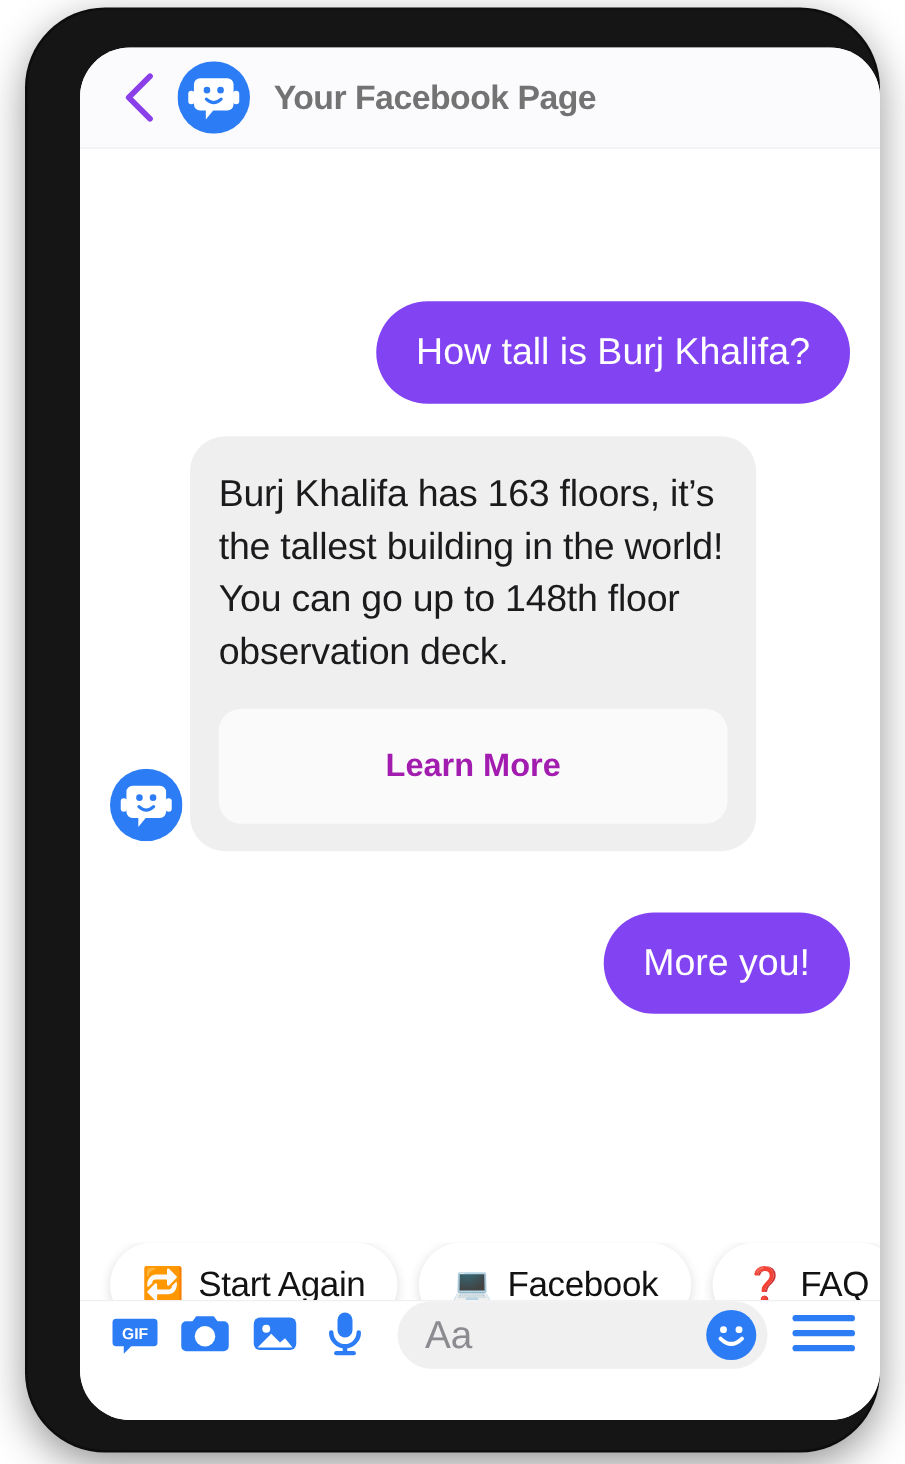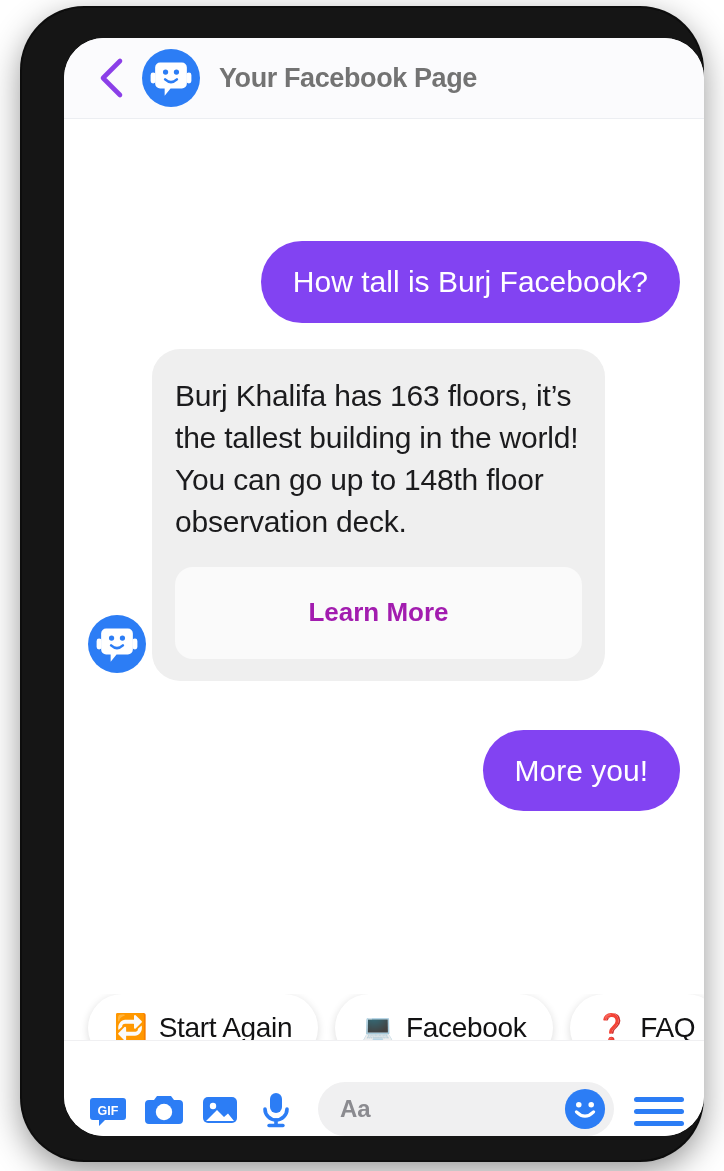--- a/index.html
+++ b/index.html
@@ -179,21 +179,21 @@
   
   #composer {
     position: absolute;
     left: 0;
     bottom: 0;
     width: 100%;
     height: 96px;
     background: #ffffff;
     border-top: 1px solid #f0f0f2;
     display: flex;
-    align-items: flex-end;
+    align-items: flex-start;
     padding: 0 20px 0 16px;
     gap: 0;
   }
 
   .tool-icon {
     width: 56px;
     height: 52px;
     display: flex;
     align-items: center;
     justify-content: center;
@@ -212,24 +212,23 @@
     margin: 0 14px 0 14px;
     min-width: 0;
   }
 
   #message-input {
     flex: 1 1 auto;
     border: none;
     outline: none;
     background: transparent;
     font-family: "Liberation Sans", sans-serif;
-    font-size: 24px;
+    font-size: 31px;
     color: #1b1b1d;
     min-width: 0;
-    font-weight: bold;
   }
   #message-input::placeholder { color: #8b8b90; }
 
   #emoji-button {
     width: 42px;
     height: 42px;
     flex: 0 0 auto;
     cursor: pointer;
   }
 
@@ -274,21 +273,21 @@
         <circle cx="38" cy="25.5" r="2.9" fill="#2C7DF5"></circle>
         <path d="M25.5 33.5 Q32 39.5 38.5 33.5" fill="none" stroke="#2C7DF5" stroke-width="2.8" stroke-linecap="round"></path>
       </svg>
 
       <div id="header-title">Your Facebook Page</div>
     </div>
 
     <div id="conversation">
 
       <div class="row right" id="row-user-1">
-        <div class="bubble-user">How tall is Burj Facebook?</div>
+        <div class="bubble-user">How tall is Burj Khalifa?</div>
       </div>
 
       <div class="row left" id="row-bot-1">
 
         <svg id="bot-avatar" viewBox="0 0 64 64">
           <circle cx="32" cy="32" r="32" fill="#2C7DF5"></circle>
           <rect x="9.5" y="26" width="5.5" height="12" rx="2.7" fill="#ffffff"></rect>
           <rect x="49" y="26" width="5.5" height="12" rx="2.7" fill="#ffffff"></rect>
           <path d="M20 15 H44 a5.5 5.5 0 0 1 5.5 5.5 V38 a5.5 5.5 0 0 1 -5.5 5.5 H31.5 L25 51.5 V43.5 H20 a5.5 5.5 0 0 1 -5.5 -5.5 V20.5 A5.5 5.5 0 0 1 20 15 Z" fill="#ffffff"></path>
           <circle cx="26" cy="25.5" r="2.9" fill="#2C7DF5"></circle>

